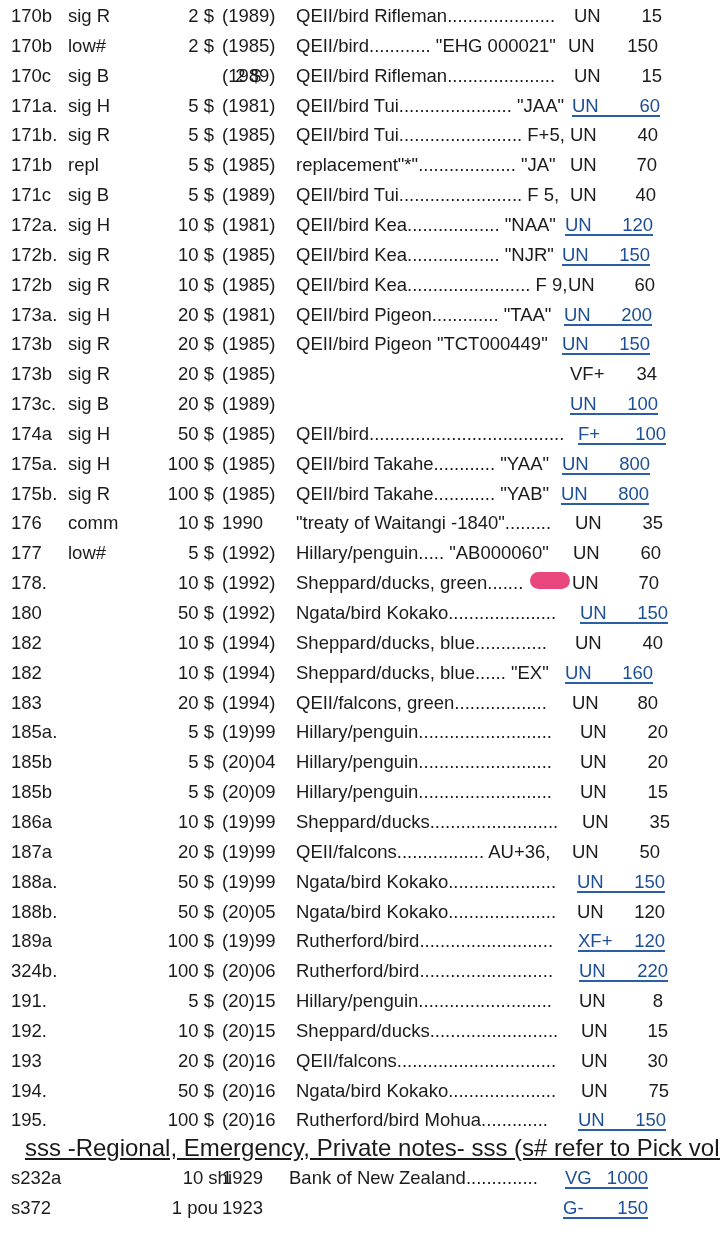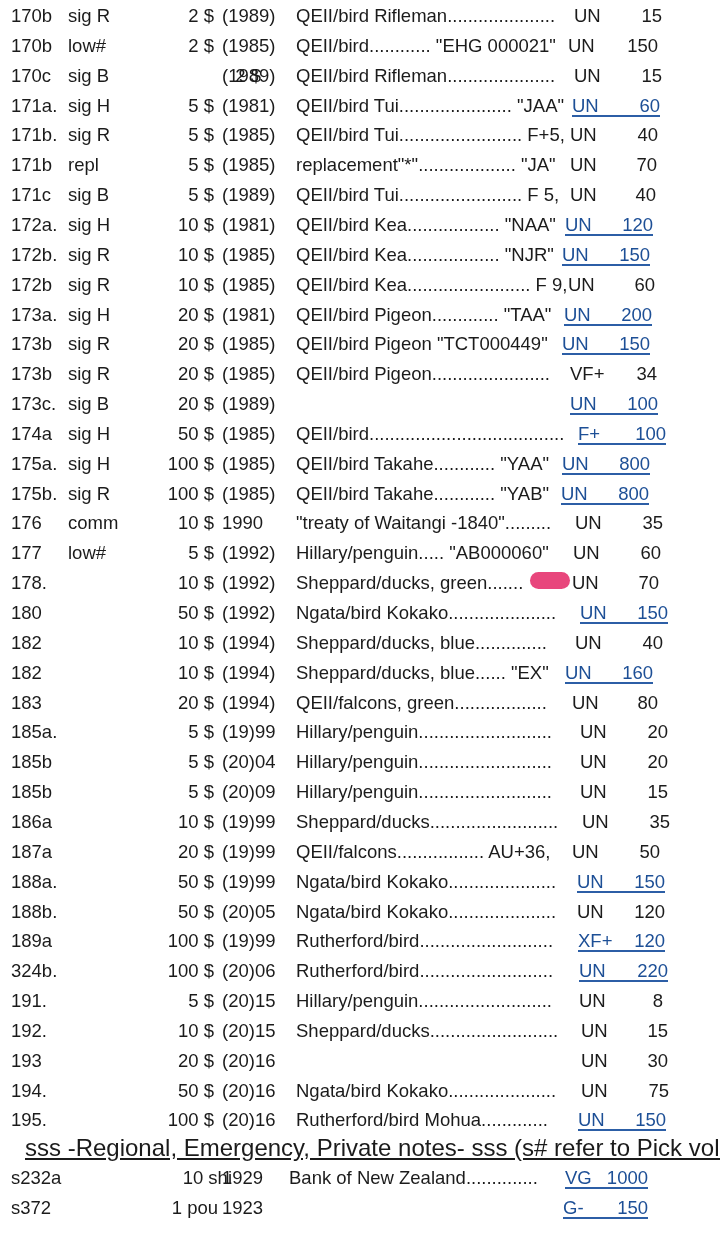--- a/index.html
+++ b/index.html
@@ -155,21 +155,20 @@
       <span class="gp link" style="left: 562px; width: 88px;">
         <span class="g">UN</span>
         <span class="p">150</span>
       </span>
     </div>
     <div class="row" style="top: 359px;">
       <span class="cat">173b</span>
       <span class="sig">sig R</span>
       <span class="den">20 $</span>
       <span class="yr">(1985)</span>
-      <span class="desc">QEII/bird Pigeon.......................</span>
       <span class="gp" style="left: 570px; width: 87px;">
         <span class="g">VF+</span>
         <span class="p">34</span>
       </span>
     </div>
     <div class="row" style="top: 389px;">
       <span class="cat">173c.</span>
       <span class="sig">sig B</span>
       <span class="den">20 $</span>
       <span class="yr">(1989)</span>
@@ -407,20 +406,21 @@
       <span class="gp" style="left: 581px; width: 87px;">
         <span class="g">UN</span>
         <span class="p">15</span>
       </span>
     </div>
     <div class="row" style="top: 1046px;">
       <span class="cat">193</span>
       <span class="sig"></span>
       <span class="den">20 $</span>
       <span class="yr">(20)16</span>
+      <span class="desc">QEII/falcons...............................</span>
       <span class="gp" style="left: 581px; width: 87px;">
         <span class="g">UN</span>
         <span class="p">30</span>
       </span>
     </div>
     <div class="row" style="top: 1076px;">
       <span class="cat">194.</span>
       <span class="sig"></span>
       <span class="den">50 $</span>
       <span class="yr">(20)16</span>

